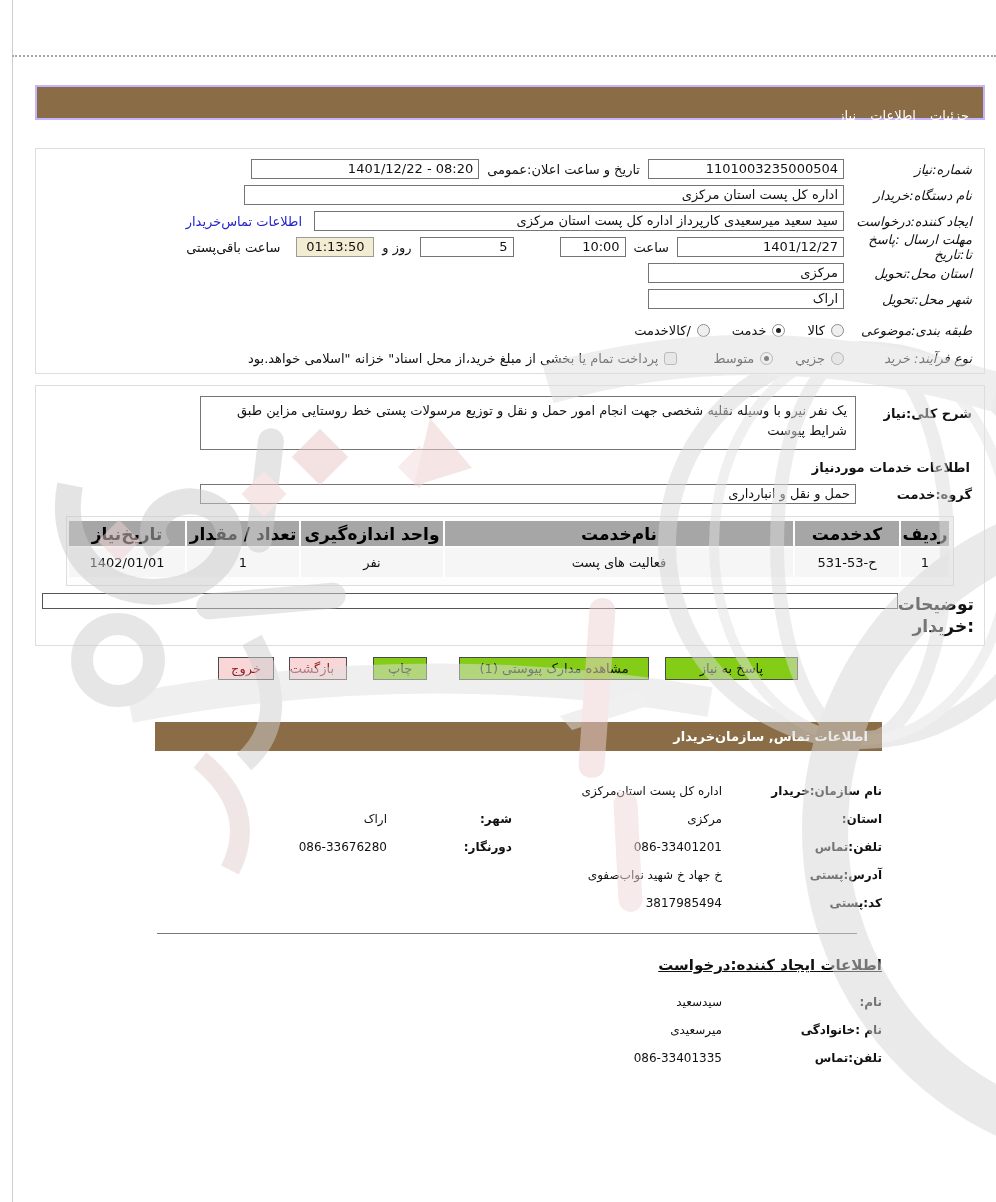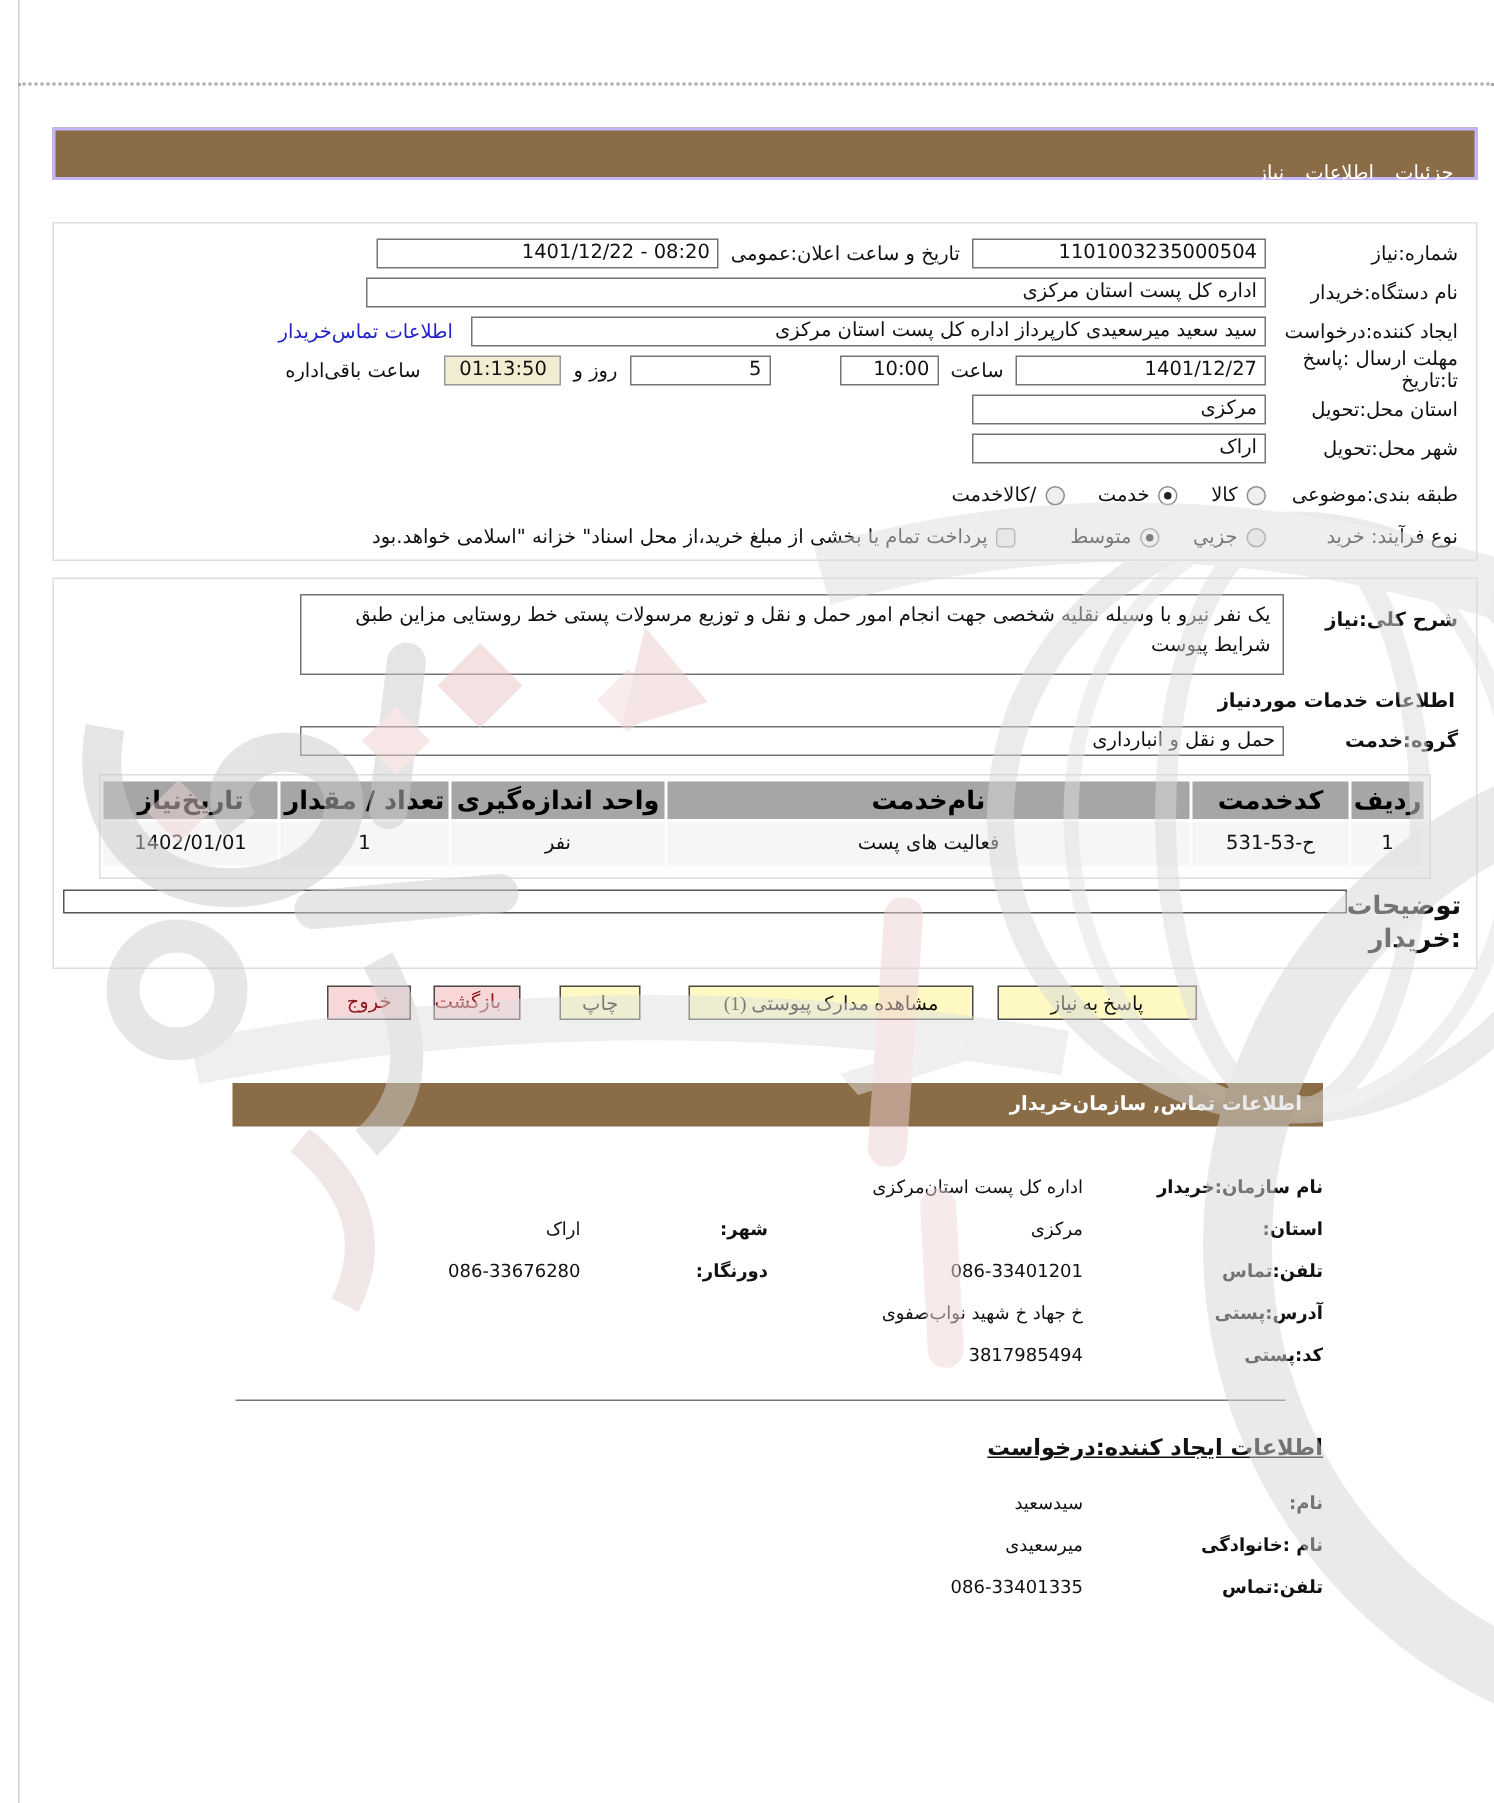--- a/index.html
+++ b/index.html
@@ -13,21 +13,21 @@
   .tabbar { position: absolute; left: 35px; top: 85px; width: 950px; height: 35px;
             background: #8a6d46; border: 2px solid #c4b5fd; color: #fff;
             line-height: 34px; padding: 12px 14px; text-align: right; word-spacing: 10px; }
 
   .panel { position: absolute; left: 35px; background: transparent; border: 1px solid #ddd; }
   .panel1 { top: 148px; width: 950px; height: 226px; padding-top: 7px; }
   .panel2 { top: 385px; width: 950px; height: 261px; padding-top: 10px; }
 
   .frow { display: flex; align-items: center; height: 26px; padding-left: 6px; }
   .frow.tall { height: 28px; }
-  .flabel { width: 140px; flex: 0 0 140px; text-align: right; padding-right: 12px; }
+  .flabel { width: 140px; flex: 0 0 140px; text-align: right; padding-right: 12px; font-style: italic; }
   .ibox { background: #fff; border: 1px solid #757575; height: 20px; line-height: 18px;
           padding: 0 5px; overflow: hidden; white-space: nowrap; }
   .inline-label { margin: 0 8px; white-space: nowrap; }
   .link { color: #2222cc; margin-right: 12px; cursor: pointer; white-space: nowrap; }
   .timer { background: #f1ecd2; border: 1px solid #9a9a9a; width: 78px; text-align: center;
            height: 20px; line-height: 18px; margin-left: 8px; }
 
   .radio { width: 13px; height: 13px; border-radius: 50%; border: 1px solid #8d8d8d;
            background: #efefef; display: inline-block; position: relative; flex: 0 0 13px; }
   .radio.checked { background: #fff; }
@@ -51,21 +51,21 @@
   td { background: #f6f6f6; font-size: 13px; height: 29px; text-align: center; }
 
   .notes-row { display: flex; align-items: flex-start; margin-top: 7px; padding-left: 6px; }
   .notes-label { width: 86px; flex: 0 0 86px; text-align: right; padding-right: 10px; font-weight: bold;
                  font-size: 17px; line-height: 1.3; }
   .notes-box { width: 856px; height: 16px; background: #fff; border: 1px solid #555; }
 
   .btnrow { position: absolute; left: 218px; top: 657px; width: 580px; display: flex; align-items: center; }
   .btn { height: 23px; line-height: 21px; border: 1px solid #4a4a4a; padding: 0 12px; text-align: center;
          white-space: nowrap; cursor: pointer; }
-  .btn.green { background: #fef9c3; color: #111; font-family: Liberation Serif, serif; }
+  .btn.green { background: #84cc16; color: #111; }
   .btn.pink  { background: #f9d7d9; color: #8b1a1a; }
 
   .contact { position: absolute; left: 155px; top: 722px; width: 727px; }
   .cbar { background: #8a6d46; height: 29px; line-height: 29px; color: #fff; font-weight: bold;
           text-align: right; padding: 0 14px; }
   .crows { margin-top: 26px; }
   .crow { display: flex; align-items: center; height: 28px; font-size: 12px; }
   .clabel  { width: 122px; flex: 0 0 122px; text-align: right; font-weight: bold; }
   .cvalue  { width: 248px; flex: 0 0 248px; text-align: right; padding-right: 38px; }
   .clabel2 { width: 95px;  flex: 0 0 95px;  text-align: right; font-weight: bold; }
@@ -106,21 +106,21 @@
   </div>
 
   <div class="frow">
     <span class="flabel">مهلت ارسال :پاسخ تا:تاریخ</span>
     <div class="ibox" style="width:167px">1401/12/27</div>
     <span class="inline-label">ساعت</span>
     <div class="ibox" style="width:66px">10:00</div>
     <div class="ibox" style="width:94px;margin-right:46px">5</div>
     <span class="inline-label">روز و</span>
     <div class="timer">01:13:50</div>
-    <span class="inline-label">ساعت باقی‌اداره</span>
+    <span class="inline-label">ساعت باقی‌پستی</span>
   </div>
 
   <div class="frow">
     <span class="flabel">استان محل:تحویل</span>
     <div class="ibox" style="width:196px">مرکزی</div>
   </div>
 
   <div class="frow">
     <span class="flabel">شهر محل:تحویل</span>
     <div class="ibox" style="width:196px">اراک</div>

